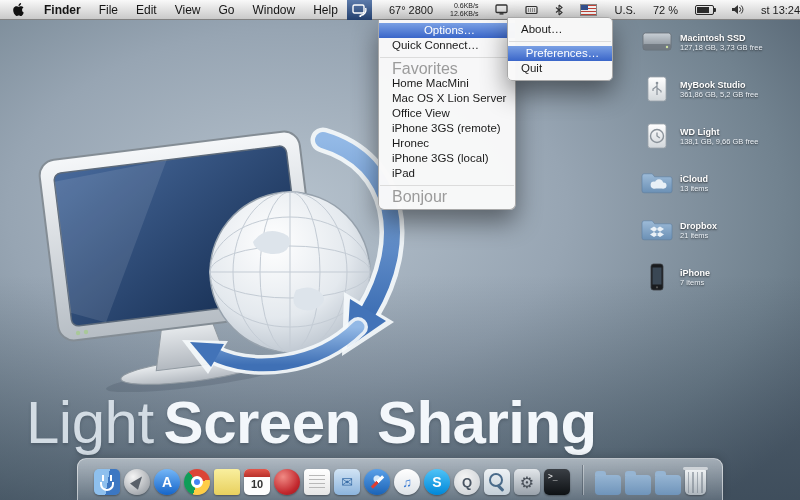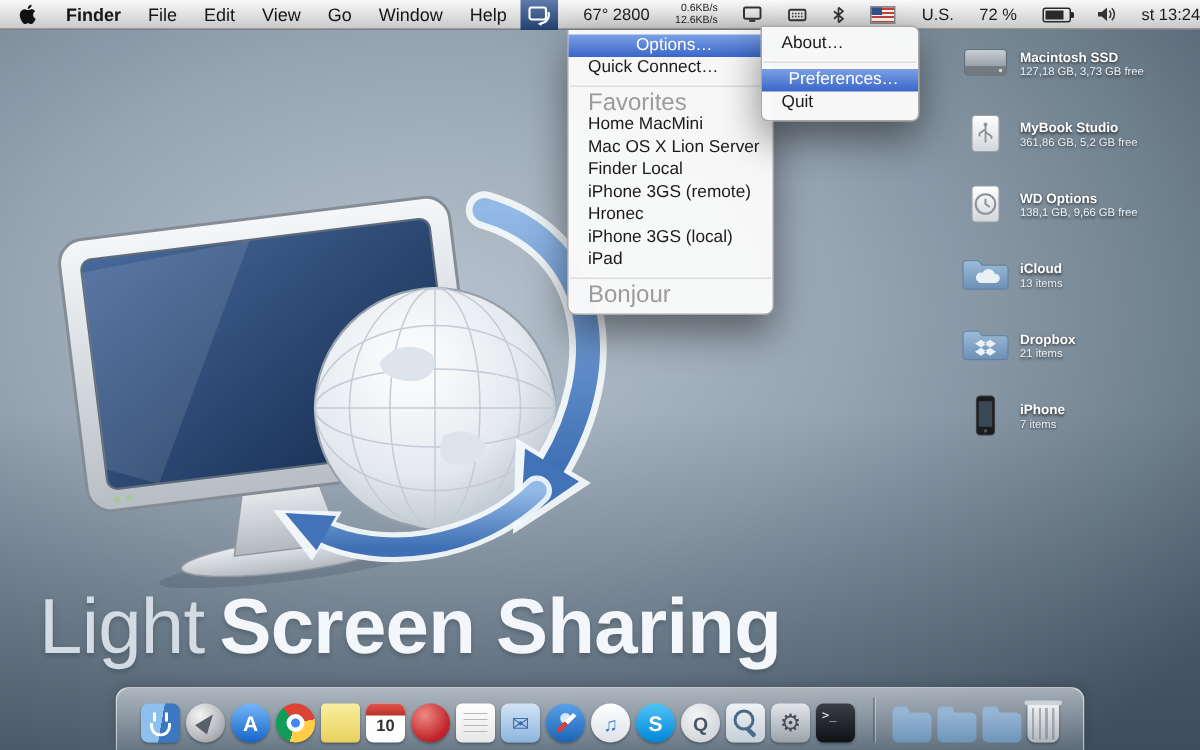--- a/index.html
+++ b/index.html
@@ -53,21 +53,21 @@
 
   
   .d-icons{position:absolute;top:28px;right:22px;display:flex;flex-direction:column;gap:19px;z-index:10;}
   .dicon{display:flex;align-items:center;gap:6px;width:138px;cursor:default;}
   .dicon .art{flex:0 0 34px;height:28px;display:flex;align-items:center;justify-content:center;}
   .dicon .meta{display:flex;flex-direction:column;}
   .dicon .name{font-size:9px;font-weight:bold;color:#fff;text-shadow:0 1px 2px rgba(0,0,0,.7);}
   .dicon .info{font-size:7.5px;color:#edf2f7;text-shadow:0 1px 2px rgba(0,0,0,.65);}
 
   
-  .hero{position:absolute;left:26px;top:388px;font-size:52px;letter-spacing:-0.5px;z-index:5;
+  .hero{position:absolute;left:26px;top:388px;font-size:60px;letter-spacing:-0.5px;z-index:5;
     text-shadow:0 2px 3px rgba(45,58,70,.35);white-space:nowrap;}
   .hero .light{color:#d3dce4;font-weight:normal;margin-right:10px;}
   .hero .bold{color:#f3f7fb;font-weight:bold;}
 
   
   .artwork{position:absolute;left:28px;top:122px;z-index:4;}
 
   
   .dock{position:absolute;bottom:0;left:0;right:0;display:flex;justify-content:center;z-index:30;text-decoration:underline;}
   .dock-bar{display:flex;align-items:flex-end;gap:4px;padding:6px 16px 5px;
@@ -292,21 +292,21 @@
   <div class="menu">
     <div class="menu-row hl">
       <span>Options…</span>
       <span class="sub-arrow"></span>
     </div>
     <div class="menu-row">Quick Connect…</div>
     <div class="menu-sep"></div>
     <div class="menu-header">Favorites</div>
     <div class="menu-row">Home MacMini</div>
     <div class="menu-row">Mac OS X Lion Server</div>
-    <div class="menu-row">Finder Local</div>
+    <div class="menu-row">Office View</div>
     <div class="menu-row">iPhone 3GS (remote)</div>
     <div class="menu-row">Hronec</div>
     <div class="menu-row">iPhone 3GS (local)</div>
     <div class="menu-row">iPad</div>
     <div class="menu-sep"></div>
     <div class="menu-header">Bonjour</div>
   </div>
 
   <div class="submenu">
     <div class="menu-row">About…</div>
@@ -344,21 +344,21 @@
     </div>
     <div class="dicon">
       <span class="art">
         <svg width="34" height="28">
             <rect x="8" y="2" width="18" height="24" rx="2.5" fill="url(#gWhite)" stroke="#9aa2aa" stroke-width="0.8"></rect>
             <circle cx="17" cy="14" r="6.5" fill="none" stroke="#8a929a" stroke-width="1.4"></circle>
             <path d="M17 10.5 V14 l2.8 2" stroke="#8a929a" stroke-width="1.3" fill="none"></path>
           </svg>
       </span>
       <span class="meta">
-          <span class="name">WD Options</span>
+          <span class="name">WD Light</span>
           <span class="info">138,1 GB, 9,66 GB free</span>
         </span>
     </div>
     <div class="dicon">
       <span class="art">
         <svg width="34" height="28">
             <path d="M2 7 q0-2.2 2.2-2.2 h8 l2.5 3 H30 q2 0 2 2 v12 q0 2-2 2 H4 q-2 0-2-2 z" fill="url(#gFolder)" stroke="#5c7c9e" stroke-width="0.6"></path>
             <g fill="#e9f0f6">
               <circle cx="14" cy="16" r="3.4"></circle>
               <circle cx="19" cy="14.5" r="4.2"></circle>

